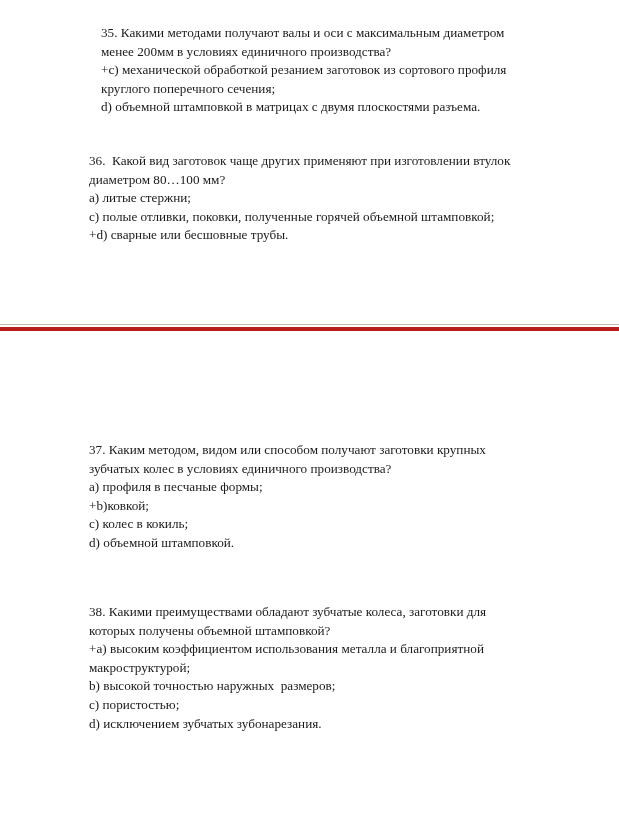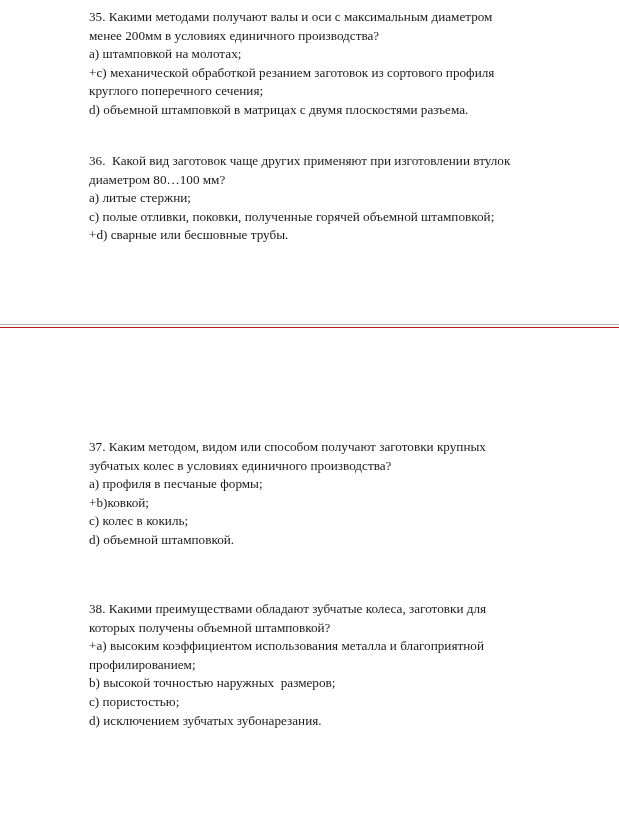--- a/index.html
+++ b/index.html
@@ -18,21 +18,21 @@
     position: relative;
     width: 619px;
     height: 813px;
     background: #ffffff;
   }
   .sheet {
     position: absolute;
     left: 0;
     width: 619px;
     background: #ffffff;
-    border-top: 1px solid #b91c1c;
+    border-top: 4px solid #b91c1c;
     border-bottom: 1px solid #b9b9b9;
     box-sizing: border-box;
   }
   .sheet-top {
     top: 0;
     height: 325px;
     border-top: none;
   }
   .sheet-bottom {
     top: 327px;
@@ -48,35 +48,34 @@
     font-size: 13.2px;
     line-height: 18.6px;
     text-align: left;
     white-space: pre-wrap;
   }
   .q-head {
     margin-bottom: 0;
   }
 
   
-  #block-35 { top: 8px; }
+  #block-35 { top: 24px; margin-left: 12px; }
   #block-36 { top: 152px; }
   #block-37 { top: 110px; }
   #block-38 { top: 272px; }
 </style>
 </head>
 <body>
 
 <div class="page">
 
   <div class="sheet sheet-top">
     <div class="sheet-inner" id="block-35">
       <div class="line q-head">35. Какими методами получают валы и оси с максимальным диаметром</div>
       <div class="line">менее 200мм в условиях единичного производства?</div>
-      <div class="line">a) штамповкой на молотах;</div>
       <div class="line">+c) механической обработкой резанием заготовок из сортового профиля</div>
       <div class="line">круглого поперечного сечения;</div>
       <div class="line">d) объемной штамповкой в матрицах с двумя плоскостями разъема.</div>
     </div>
 
     <div class="sheet-inner" id="block-36">
       <div class="line q-head">36.  Какой вид заготовок чаще других применяют при изготовлении втулок</div>
       <div class="line">диаметром 80…100 мм?</div>
       <div class="line">a) литые стержни;</div>
       <div class="line">c) полые отливки, поковки, полученные горячей объемной штамповкой;</div>
@@ -91,20 +90,20 @@
       <div class="line">a) профиля в песчаные формы;</div>
       <div class="line">+b)ковкой;</div>
       <div class="line">c) колес в кокиль;</div>
       <div class="line">d) объемной штамповкой.</div>
     </div>
 
     <div class="sheet-inner" id="block-38">
       <div class="line q-head">38. Какими преимуществами обладают зубчатые колеса, заготовки для</div>
       <div class="line">которых получены объемной штамповкой?</div>
       <div class="line">+a) высоким коэффициентом использования металла и благоприятной</div>
-      <div class="line">профилированием;</div>
+      <div class="line">макроструктурой;</div>
       <div class="line">b) высокой точностью наружных  размеров;</div>
       <div class="line">c) пористостью;</div>
       <div class="line">d) исключением зубчатых зубонарезания.</div>
     </div>
   </div>
 
 </div>
 
 </body></html>

